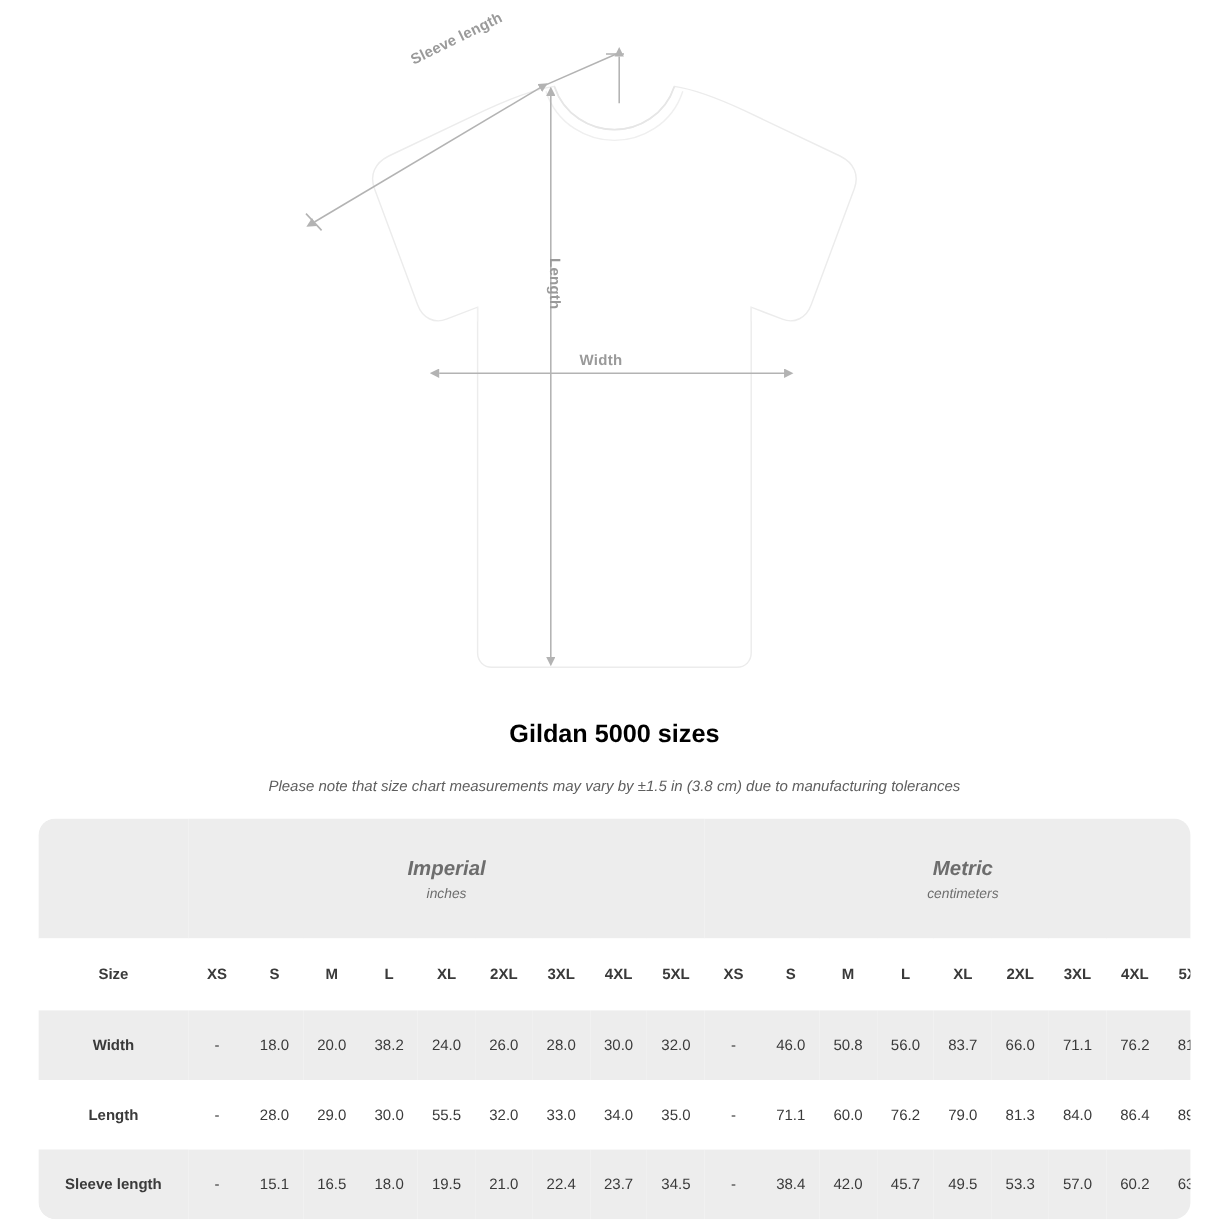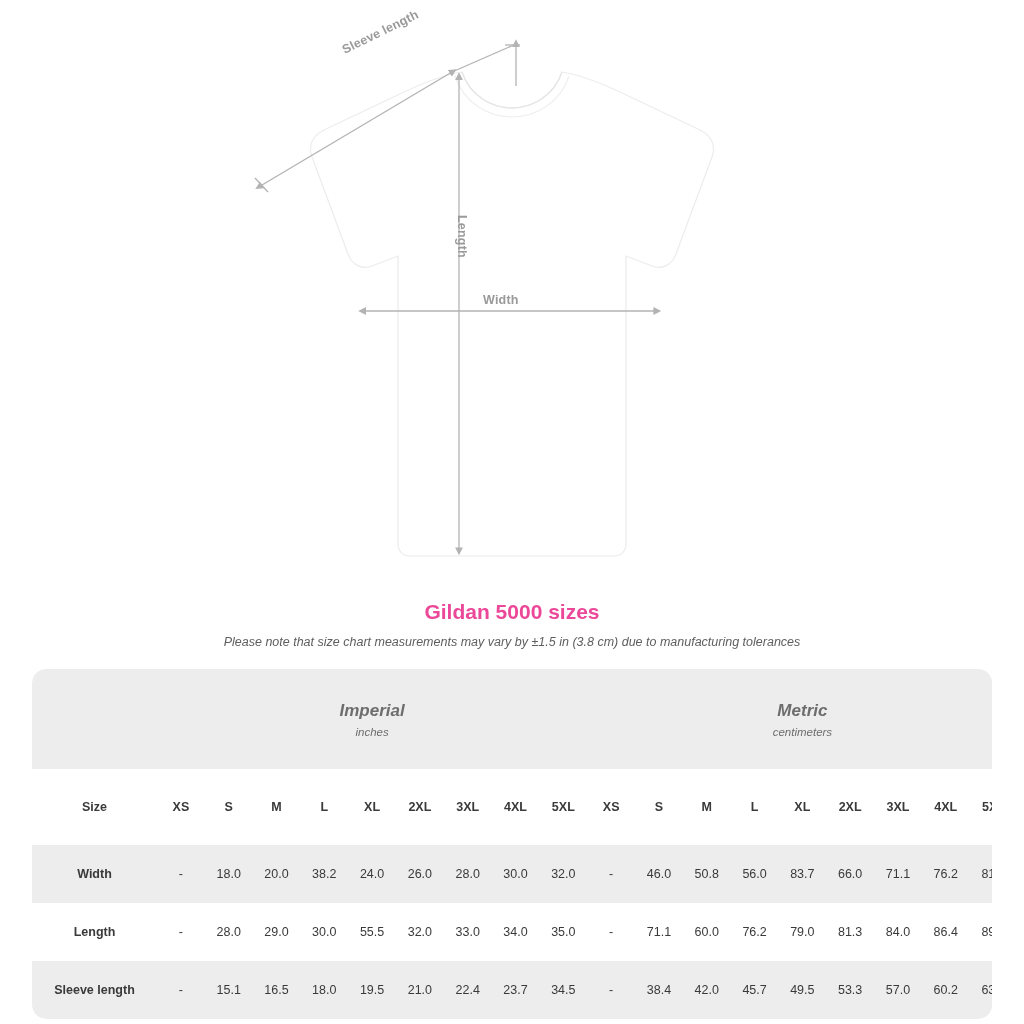--- a/index.html
+++ b/index.html
@@ -53,28 +53,28 @@
   }
 
   
   .title-block {
     text-align: center;
     margin-top: 14px;
   }
   .chart-title {
     font-size: 21px;
     font-weight: bold;
-    color: #ec4899;
+    color: #000000;
     margin: 0;
   }
   .chart-note {
     font-size: 12.5px;
     font-style: italic;
     color: #5e5e5e;
-    margin-top: 11px;
+    margin-top: 24px;
   }
 
   
   .table-wrap {
     margin: 20px 32px 0 32px;
     border-radius: 14px;
     overflow: hidden;
     background: #ffffff;
   }
   table.size-table {
@@ -104,21 +104,21 @@
     line-height: 1.25;
   }
   .unit-sub {
     font-size: 11.5px;
     font-style: italic;
     color: #6d6d6d;
     display: block;
     margin-top: 4px;
   }
   .head-row td {
-    height: 76px;
+    height: 60px;
     background: #ffffff;
     font-weight: bold;
     font-size: 12.5px;
     color: #3a3a3a;
     vertical-align: middle;
   }
   .head-row td.rowlabel,
   .data-row td.rowlabel {
     font-weight: bold;
   }

